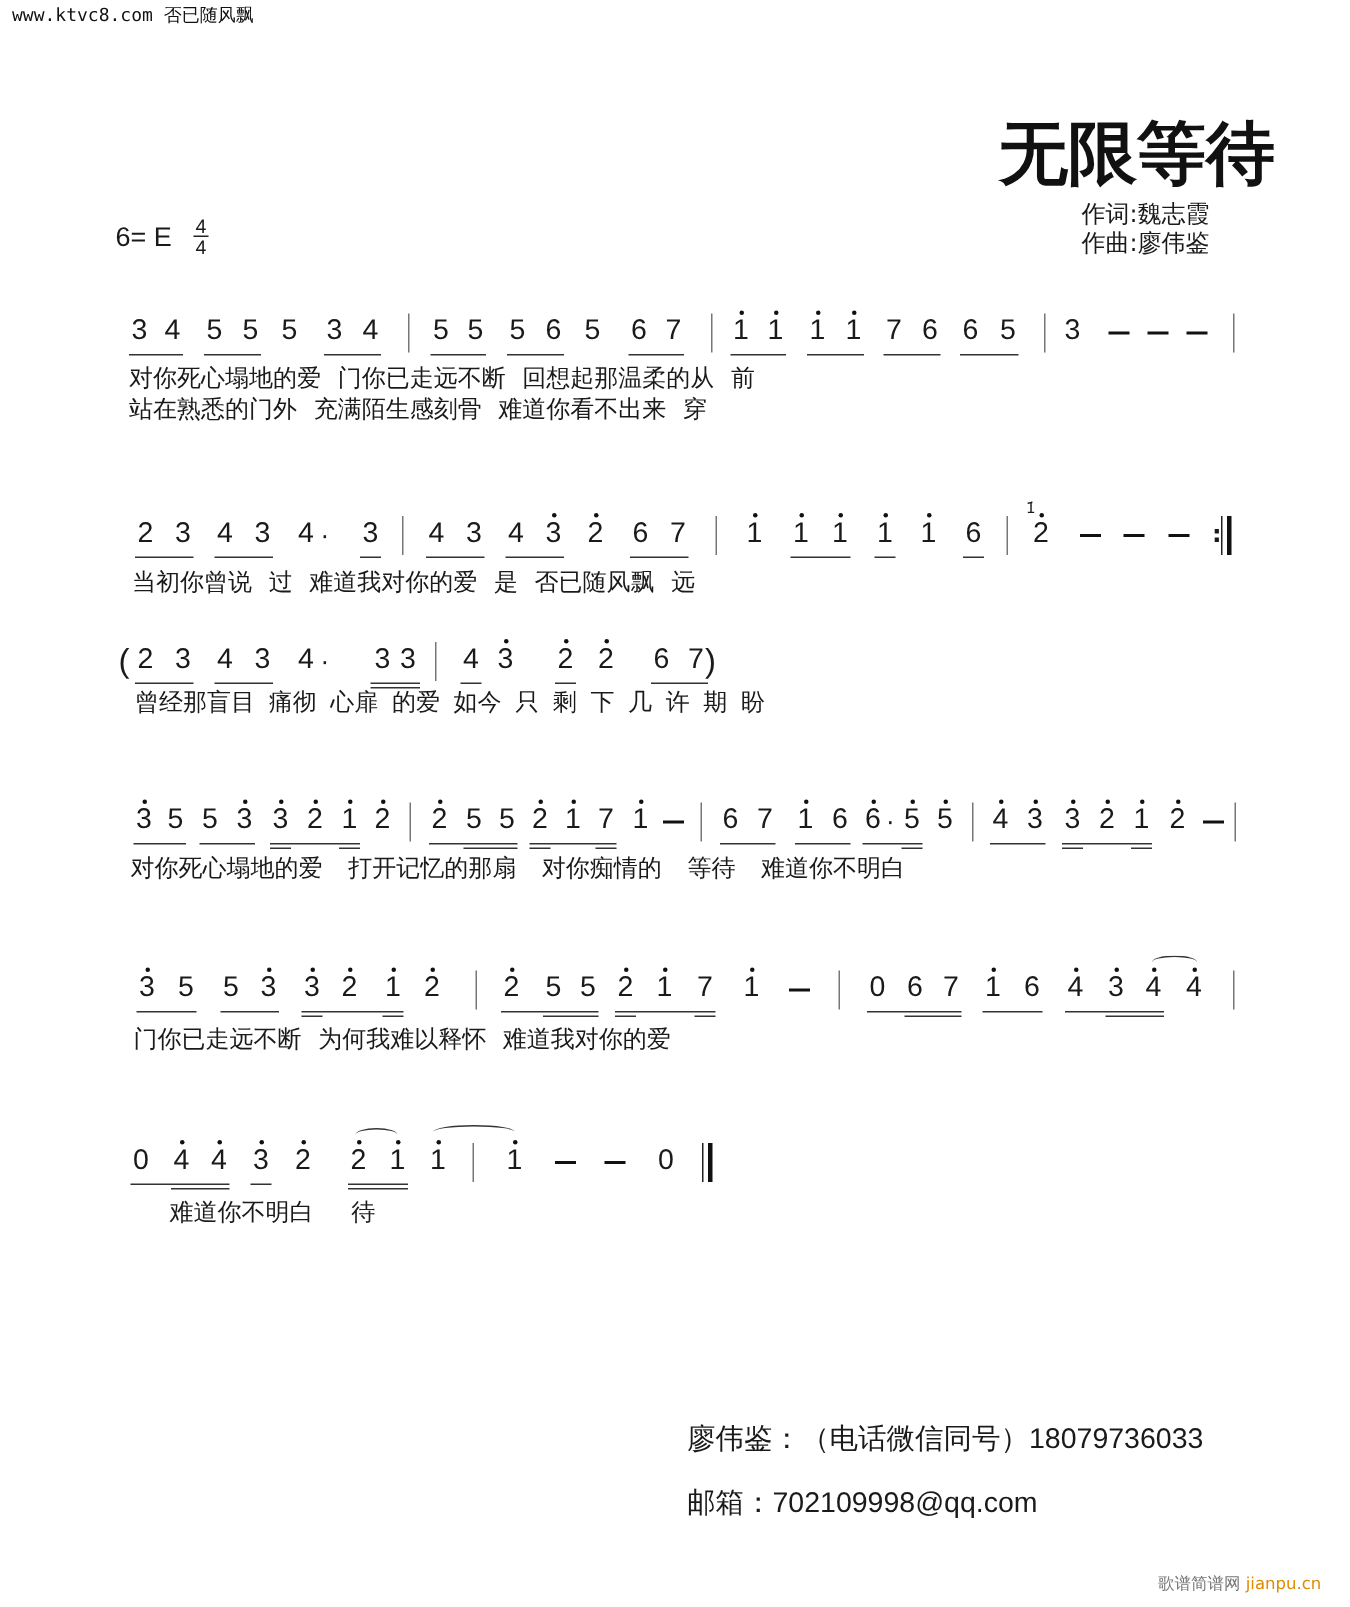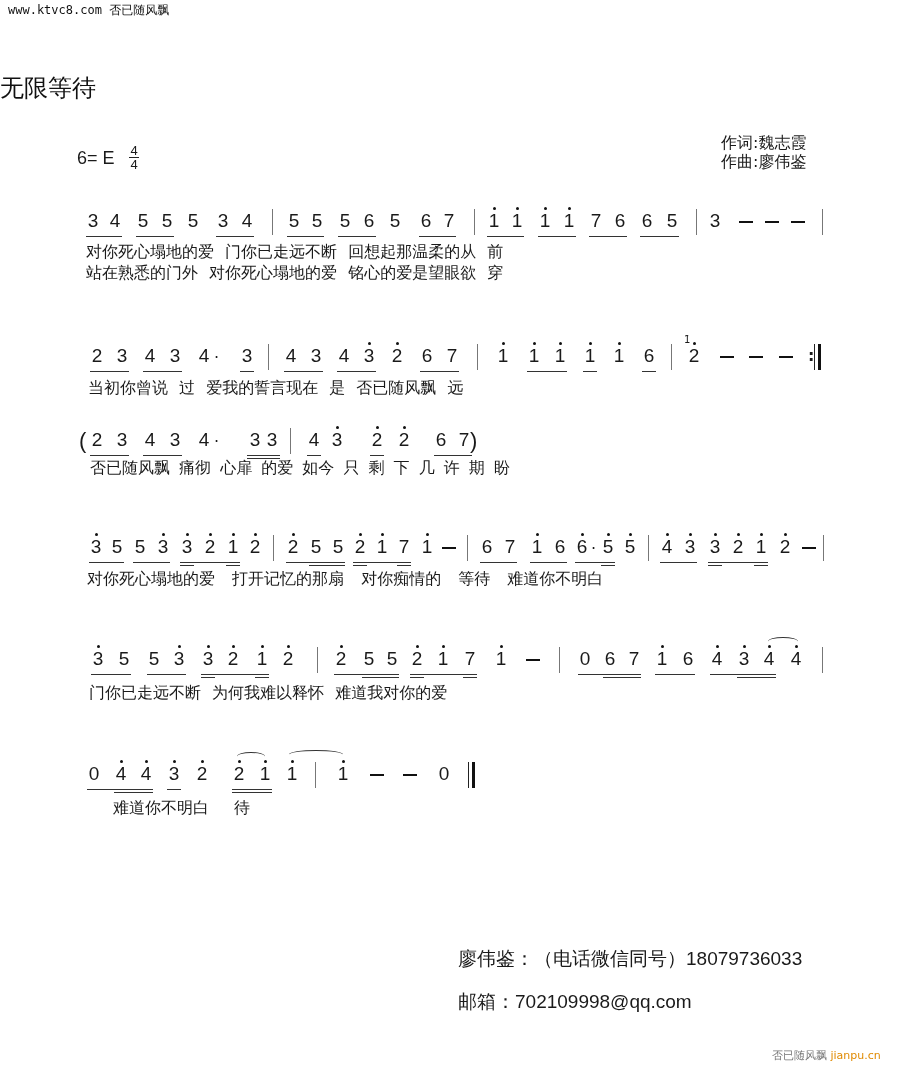--- a/index.html
+++ b/index.html
@@ -1,20 +1,20 @@
 <!DOCTYPE html>
 <html><head>
 <meta charset="utf-8">
 <style>
   html, body { margin: 0; padding: 0; background: #ffffff; }
   body { width: 900px; height: 1071px; position: relative; overflow: hidden;
          font-family: "DejaVu Sans", "Liberation Sans", sans-serif; color: #1a1a1a; }
   .abs { position: absolute; }
   .site { left: 8px; top: 2px; font-family: "DejaVu Sans Mono", monospace; font-size: 12px; color: #111; white-space: nowrap; }
-  .title { left: 0; width: 850px; top: 72px; text-align: left; font-size: 24px; color: #111; }
+  .title { left: 0; width: 850px; top: 72px; text-align: right; font-size: 46px; color: #111; font-weight: bold; }
   .key { left: 77px; top: 148px; font-size: 18px; font-family: "Liberation Sans", sans-serif; }
   .ts { left: 128px; top: 144px; width: 12px; text-align: center; font-size: 13px; line-height: 13px; font-family: "Liberation Sans", sans-serif; }
   .ts .bar { border-top: 1px solid #222; margin: 0 1px; }
   .credits { left: 721px; top: 133px; font-size: 16px; line-height: 19px; }
   .row { position: absolute; left: 0; width: 900px; }
   .notes { position: absolute; left: 0; top: 0; height: 30px; width: 900px; }
   .n { position: absolute; top: 4px; font-family: "Liberation Sans", sans-serif; font-size: 19px; width: 14px; text-align: center; line-height: 20px; }
   .n.dot::before { content: ""; position: absolute; left: 6px; top: -4px; width: 3px; height: 3px; border-radius: 50%; background: #111; }
   .dash { position: absolute; top: 14px; width: 14px; height: 2px; background: #111; }
   .bl { position: absolute; top: 2px; width: 1px; height: 26px; background: #777; }
@@ -79,21 +79,21 @@
     <span class="ul" style="left:589px;top:29px;width:38px"></span>
     <span class="ul" style="left:640px;top:29px;width:39px"></span>
     <span class="bl" style="left:696px"></span>
     <span class="n" style="left:708px">3</span>
     <span class="dash" style="left:739px"></span>
       <span class="dash" style="left:765px"></span>
       <span class="dash" style="left:791px"></span>
     <span class="bl" style="left:822px"></span>
   </div>
   <div class="lyr" style="left:86px;top:35px;word-spacing:6px">对你死心塌地的爱 门你已走远不断 回想起那温柔的从 前</div>
-  <div class="lyr" style="left:86px;top:56px;word-spacing:6px">站在熟悉的门外 对你死心塌地的爱 铭心的爱是望眼欲 穿</div>
+  <div class="lyr" style="left:86px;top:56px;word-spacing:6px">站在熟悉的门外 充满陌生感刻骨 难道你看不出来 穿</div>
 </div>
 
 <div class="row" style="top:342px;">
   <div class="notes">
     <span class="n" style="left:90px">2</span>
       <span class="n" style="left:115px">3</span>
     <span class="n" style="left:143px">4</span>
       <span class="n" style="left:168px">3</span>
     <span class="n" style="left:197px">4</span>
       <span style="position:absolute;left:214px;top:6px;font-size:16px">·</span>
@@ -125,21 +125,21 @@
     <span class="bl" style="left:671px"></span>
     <span style="position:absolute;left:684px;top:-8px;font-size:10px">1̇</span>
     <span class="n dot" style="left:687px">2</span>
     <span class="dash" style="left:720px"></span>
       <span class="dash" style="left:749px"></span>
       <span class="dash" style="left:779px"></span>
     <span style="position:absolute;left:808px;top:4px;font-size:16px;font-weight:bold">:</span>
     <span class="bl" style="left:814px;background:#222"></span>
     <span class="bl" style="left:818px;width:3px;background:#111"></span>
   </div>
-  <div class="lyr" style="left:88px;top:36px;word-spacing:6px">当初你曾说 过 爱我的誓言现在 是 否已随风飘 远</div>
+  <div class="lyr" style="left:88px;top:36px;word-spacing:6px">当初你曾说 过 难道我对你的爱 是 否已随风飘 远</div>
 </div>
 
 <div class="row" style="top:426px;">
   <div class="notes">
     <span class="paren" style="left:79px">(</span>
     <span class="n" style="left:90px">2</span>
       <span class="n" style="left:115px">3</span>
     <span class="n" style="left:143px">4</span>
       <span class="n" style="left:168px">3</span>
     <span class="n" style="left:197px">4</span>
@@ -155,21 +155,21 @@
       <span class="n dot" style="left:330px">3</span>
     <span class="n dot" style="left:370px">2</span>
       <span class="n dot" style="left:397px">2</span>
     <span class="n" style="left:434px">6</span>
       <span class="n" style="left:457px">7</span>
     <span class="paren" style="left:470px">)</span>
     <span class="ul" style="left:307px;top:29px;width:14px"></span>
     <span class="ul" style="left:370px;top:29px;width:14px"></span>
     <span class="ul" style="left:434px;top:29px;width:38px"></span>
   </div>
-  <div class="lyr" style="left:90px;top:32px;word-spacing:4px">否已随风飘 痛彻 心扉 的爱 如今 只 剩 下 几 许 期 盼</div>
+  <div class="lyr" style="left:90px;top:32px;word-spacing:4px">曾经那盲目 痛彻 心扉 的爱 如今 只 剩 下 几 许 期 盼</div>
 </div>
 
 <div class="row" style="top:533px;">
   <div class="notes">
     <span class="n dot" style="left:89px">3</span>
       <span class="n" style="left:110px">5</span>
     <span class="n" style="left:133px">5</span>
       <span class="n dot" style="left:156px">3</span>
     <span class="n dot" style="left:180px">3</span>
       <span class="n dot" style="left:203px">2</span>
@@ -299,15 +299,15 @@
     <span class="bl" style="left:468px;background:#222"></span>
     <span class="bl" style="left:472px;width:3px;background:#111"></span>
   </div>
   <div class="lyr" style="left:113px;top:38px;word-spacing:20px">难道你不明白 待</div>
 </div>
 
 <div class="abs contact" style="top:946px">廖伟鉴：（电话微信同号）18079736033</div>
 <div class="abs contact" style="top:989px">邮箱：702109998@qq.com</div>
 
 <div class="abs wm">
-  <span>否已随风飘</span>
+  <span>歌谱简谱网</span>
   <span class="w2">jianpu.cn</span>
 </div>
 
 </body></html>

